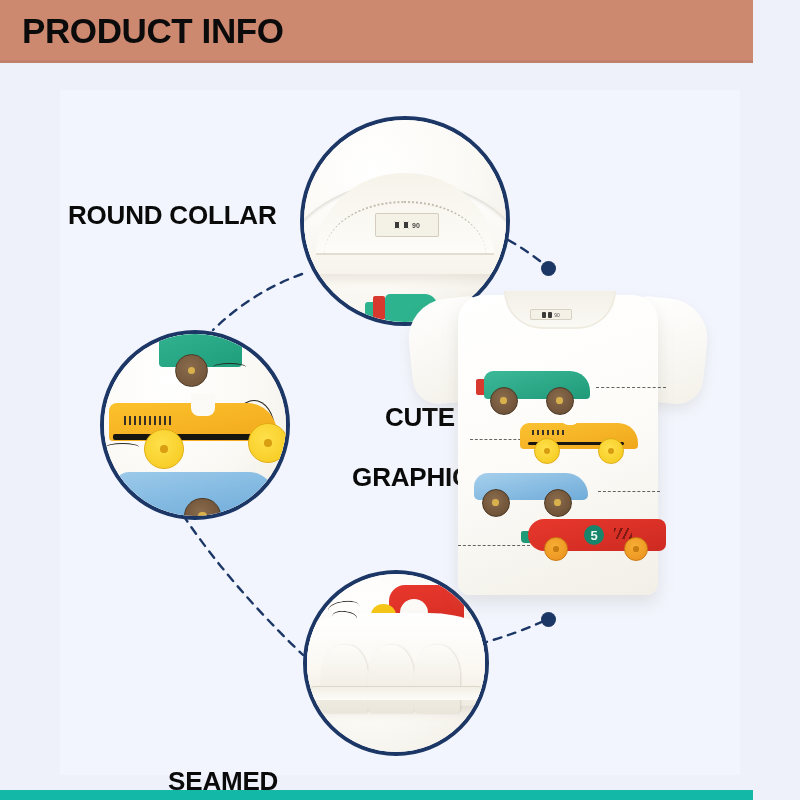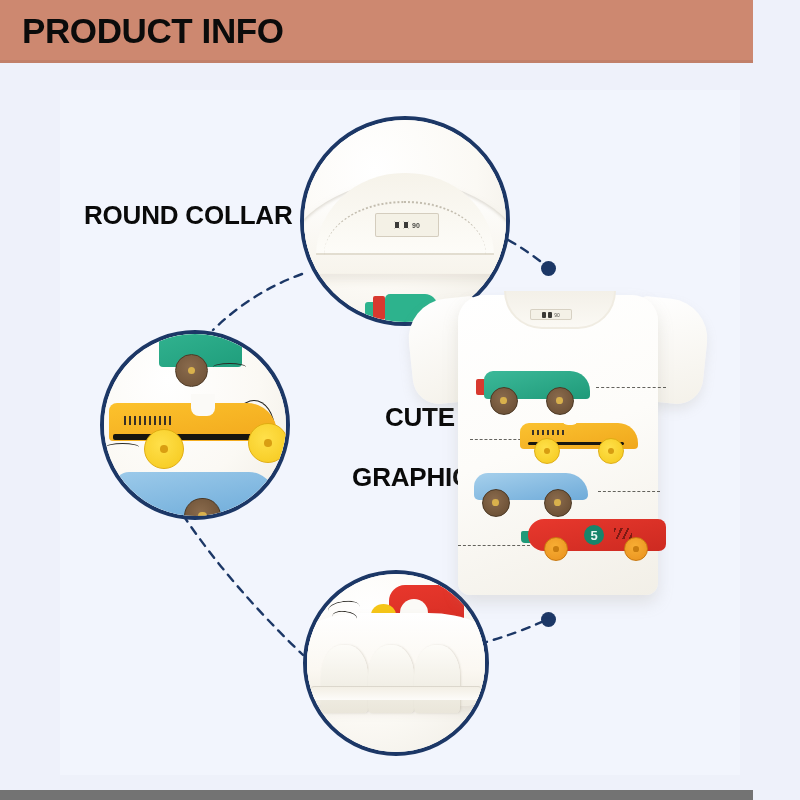--- a/index.html
+++ b/index.html
@@ -2,21 +2,21 @@
 <html><head>
 <meta charset="utf-8">
 <style>
   html,body{margin:0;padding:0;}
   body{
     width:800px;height:800px;overflow:hidden;
     background:#eef1fa;
     font-family:"Liberation Sans","DejaVu Sans",sans-serif;
     position:relative;
   }
-  #page{position:absolute;inset:0;width:753px;height:800px;overflow:hidden;background:#737373;}
+  #page{position:absolute;inset:0;width:753px;height:800px;overflow:hidden;background:#14b8a6;}
 
   
   .header{
     position:absolute;left:0;top:0;width:800px;height:63px;
     background:#cd8870;
     box-shadow:inset 0 -3px 0 rgba(0,0,0,.055);
   }
   .header-title{
     position:absolute;left:22px;top:9px;
     font-size:35px;font-weight:700;letter-spacing:-0.4px;
@@ -28,21 +28,21 @@
   .panel{position:absolute;background:#f2f5fd;}
   .panel-a{left:60px;top:90px;width:680px;height:685px;}
   .panel-b{left:0;top:63px;width:800px;height:727px;background:#eef1fa;}
 
   
   .label{
     position:absolute;color:#0a0a0a;font-weight:700;
     font-size:26px;line-height:30px;letter-spacing:-0.2px;
     white-space:pre;
   }
-  .label-collar{left:84px;top:200px;text-align:center;}
+  .label-collar{left:68px;top:200px;text-align:center;}
   .label-graphics{left:324px;top:372px;text-align:center;}
   .label-cotton{left:140px;top:676px;text-align:center;}
 
   
   .circle{
     position:absolute;border-radius:50%;
     border:4px solid #1c3766;
     overflow:hidden;background:#fbfaf7;
     box-sizing:border-box;
   }
@@ -361,20 +361,21 @@
     <div class="g-ybar"></div>
     <div class="g-ywheel w1"></div>
     <div class="g-ywheel w2"></div>
     <div class="g-squig s1"></div>
     <div class="g-bluecar"></div>
     <div class="g-bluewheel"></div>
   </div>
 
   <div class="label label-cotton">
     <br>
+    <span>SEAMED</span>
   </div>
 
   <div class="circle c-cotton">
     <div class="fill fabric"></div>
     <div class="redcar"></div>
     <div class="redcar-hole"></div>
     <div class="yellowbit"></div>
     <div class="hem"></div>
     <div class="hem-fold f1"></div>
     <div class="hem-fold f2"></div>

